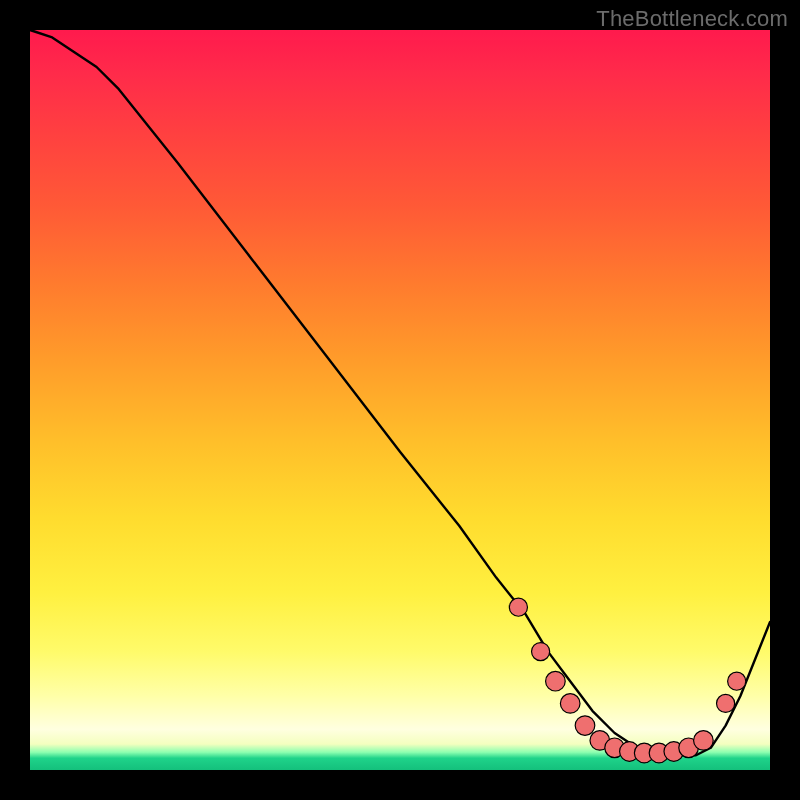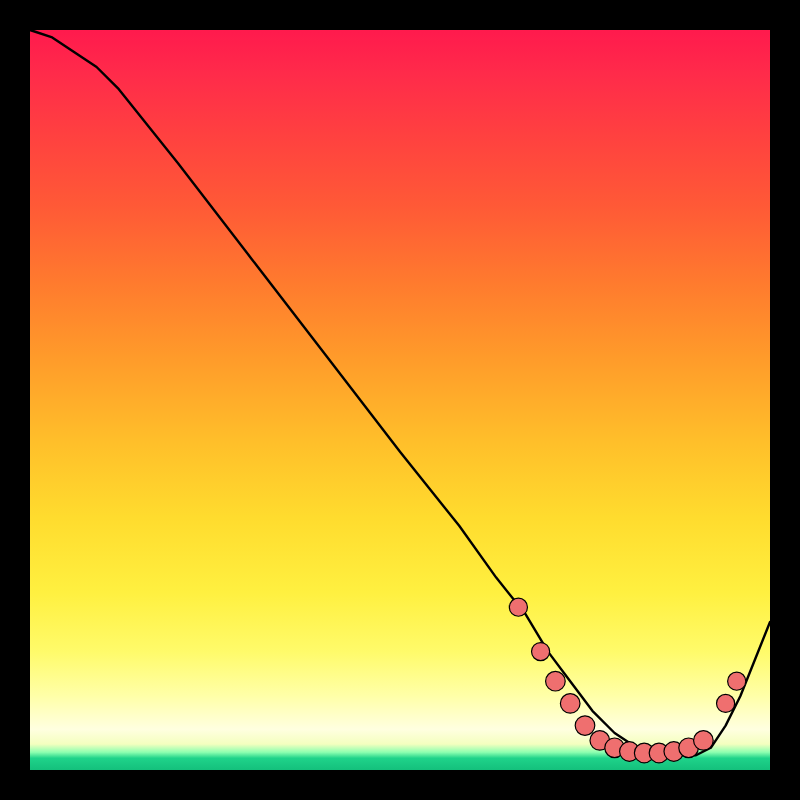--- a/index.html
+++ b/index.html
@@ -61,20 +61,21 @@
     top: 0;
     width: 740px;
     height: 740px;
     overflow: visible;
   }
 </style>
 </head>
 <body>
 
 <div class="frame">
+  <div class="watermark">TheBottleneck.com</div>
 
   <div class="plot">
     <svg class="curve" viewBox="0 0 740 740" preserveAspectRatio="none">
       <path id="curve-path" fill="none" stroke-width="2.4" stroke-linejoin="round" stroke-linecap="round" d="M0.00 0.00 L22.20 7.40 L44.40 22.20 L66.60 37.00 L88.80 59.20 L148.00 133.20 L222.00 229.40 L296.00 325.60 L370.00 421.80 L429.20 495.80 L466.20 547.60 L495.80 584.60 L518.00 621.60 L540.20 651.20 L562.40 680.80 L584.60 703.00 L606.80 717.80 L621.60 725.20 L636.40 725.20 L651.20 725.20 L666.00 725.20 L680.80 717.80 L695.60 695.60 L710.40 666.00 L725.20 629.00 L740.00 592.00" stroke="#000000"></path>
       <g id="markers">
           <circle cx="488.40" cy="577.20" r="9.07" fill="#ef6f6f" stroke="#000000" stroke-width="1.2"></circle>
           <circle cx="510.60" cy="621.60" r="9.07" fill="#ef6f6f" stroke="#000000" stroke-width="1.2"></circle>
           <circle cx="525.40" cy="651.20" r="9.81" fill="#ef6f6f" stroke="#000000" stroke-width="1.2"></circle>
           <circle cx="540.20" cy="673.40" r="9.81" fill="#ef6f6f" stroke="#000000" stroke-width="1.2"></circle>
           <circle cx="555.00" cy="695.60" r="9.81" fill="#ef6f6f" stroke="#000000" stroke-width="1.2"></circle>

